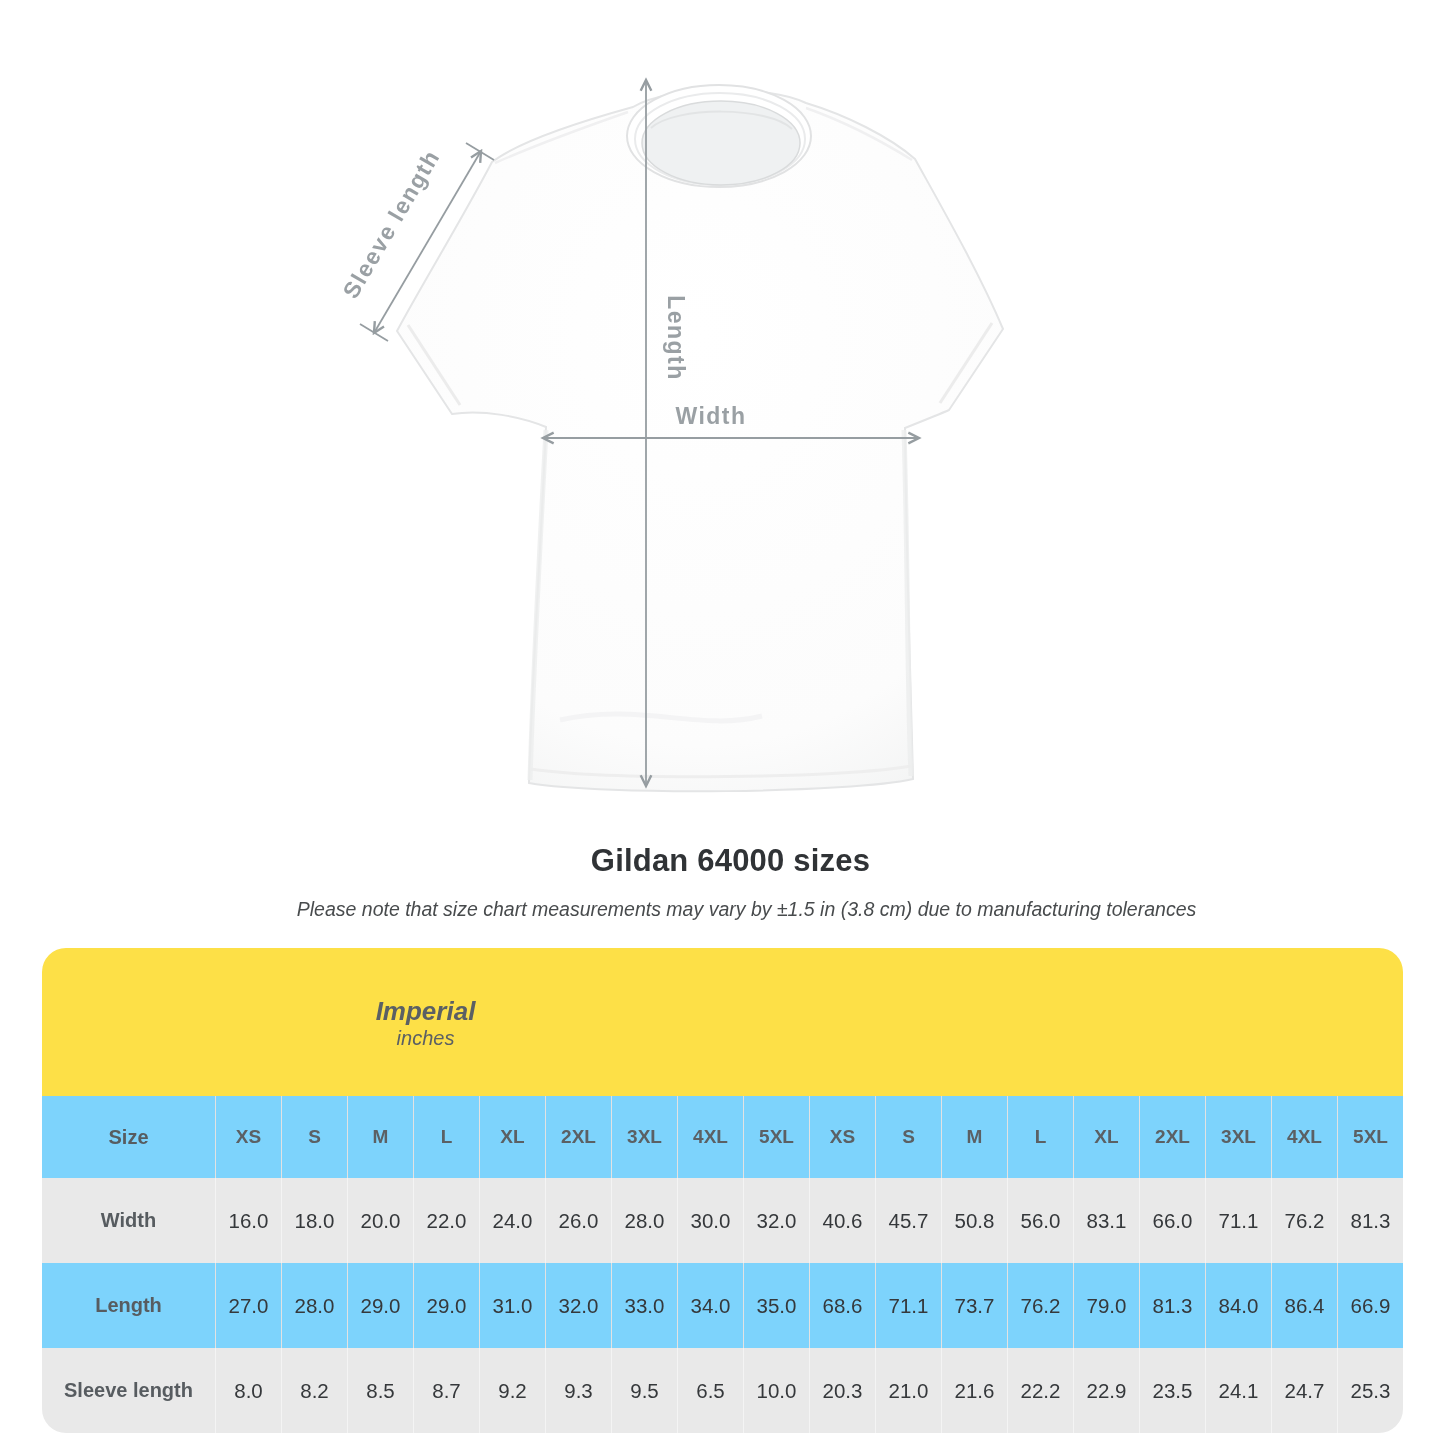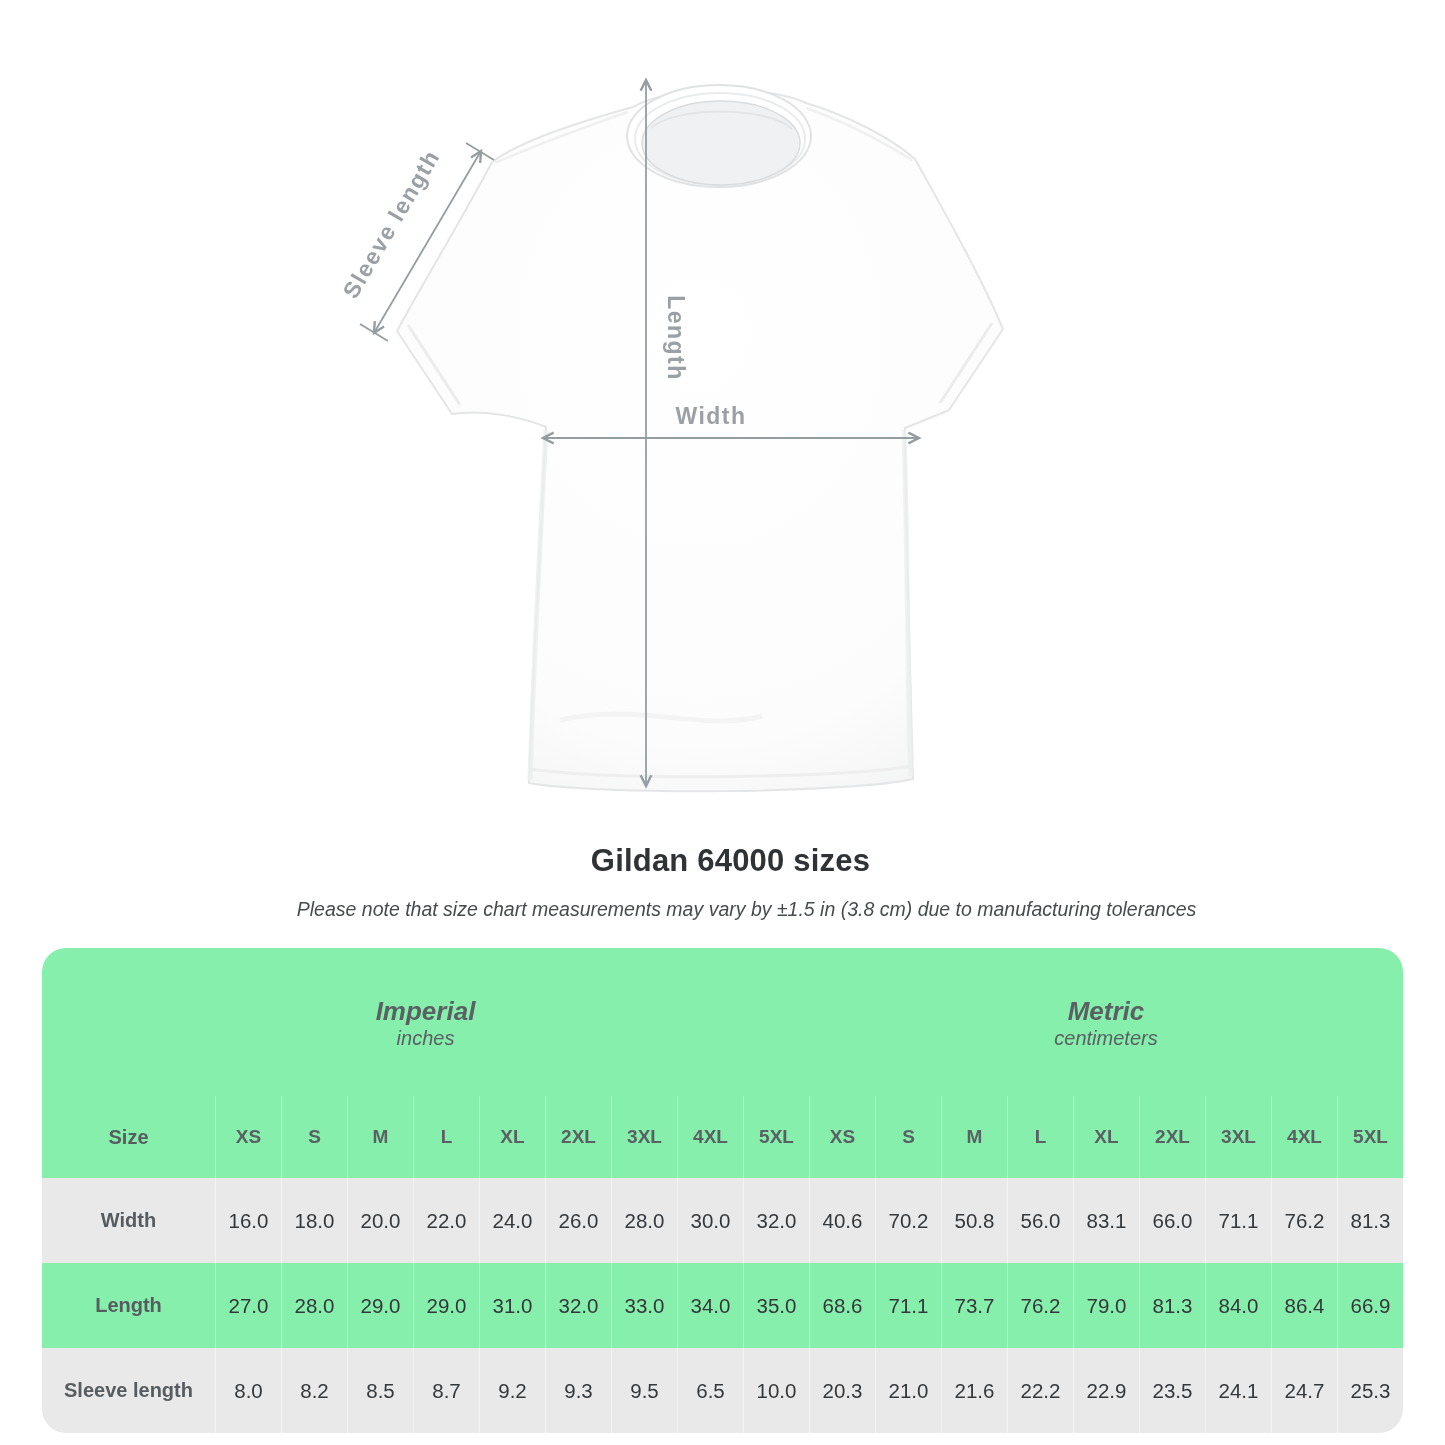--- a/index.html
+++ b/index.html
@@ -6,25 +6,25 @@
   .stage{position:relative;width:1445px;height:1445px;background:#ffffff;overflow:hidden;
          font-family:"Liberation Sans","DejaVu Sans",sans-serif;}
   .diagram{position:absolute;left:0;top:0;}
   .anno-text{font-family:"Liberation Sans","DejaVu Sans",sans-serif;
              font-weight:bold;font-size:23px;fill:#9aa0a4;letter-spacing:1.5px;}
   .page-title{position:absolute;top:843px;left:8px;width:100%;text-align:center;
               font-size:31px;font-weight:bold;color:#303336;letter-spacing:.2px;}
   .page-note{position:absolute;top:898px;left:16px;width:100%;text-align:center;
              font-size:19.5px;font-style:italic;color:#484b4d;padding-left:8px;}
   .size-table{position:absolute;left:42px;top:948px;width:1361px;border-radius:24px;overflow:hidden;}
-  .thead{display:grid;grid-template-columns:767px 594px;height:148px;background:#86efac;}
+  .thead{display:grid;grid-template-columns:767px 594px;height:148px;background:#fde047;}
   .group-head{display:flex;flex-direction:column;align-items:center;justify-content:center;padding-top:2px;}
   .g-label{font-size:26px;font-weight:bold;font-style:italic;color:#5b6064;}
   .g-unit{font-size:20px;font-style:italic;color:#5b6064;margin-top:0;}
-  .trow{display:grid;grid-template-columns:173px repeat(18,1fr);--sep:#e2e2e2;background:#86efac;}
+  .trow{display:grid;grid-template-columns:173px repeat(18,1fr);--sep:#e2e2e2;background:#7dd3fc;}
   .trow.sizes{height:82px;}
   .trow.body{height:85px;}
   .trow.r-gray{background:#e9e9e9;--sep:#f4f4f4;}
   .trow>div{display:flex;align-items:center;justify-content:center;}
   .trow .cell{border-left:1px solid var(--sep);}
   .lbl{font-weight:bold;font-size:20px;color:#575c60;}
   .szhead{font-weight:bold;font-size:19px;color:#5b6064;text-align:right;}
   .val{font-size:20.5px;color:#35383b;}
 </style>
 </head>
@@ -94,24 +94,20 @@
 
   <div class="page-title">Gildan 64000 sizes</div>
   <div class="page-note">Please note that size chart measurements may vary by ±1.5 in (3.8 cm) due to manufacturing tolerances</div>
 
   <div class="size-table">
     <div class="thead">
       <div class="group-head">
         <div class="g-label">Imperial</div>
         <div class="g-unit">inches</div>
       </div>
-      <div class="group-head">
-        <div class="g-label">Metric</div>
-        <div class="g-unit">centimeters</div>
-      </div>
     </div>
     <div class="trow sizes" id="row-sizes">
         <div class="lbl">Size</div>
         <div class="cell szhead">XS</div>
         <div class="cell szhead">S</div>
         <div class="cell szhead">M</div>
         <div class="cell szhead">L</div>
         <div class="cell szhead">XL</div>
         <div class="cell szhead">2XL</div>
         <div class="cell szhead">3XL</div>
@@ -132,21 +128,21 @@
         <div class="cell val">16.0</div>
         <div class="cell val">18.0</div>
         <div class="cell val">20.0</div>
         <div class="cell val">22.0</div>
         <div class="cell val">24.0</div>
         <div class="cell val">26.0</div>
         <div class="cell val">28.0</div>
         <div class="cell val">30.0</div>
         <div class="cell val">32.0</div>
         <div class="cell val">40.6</div>
-        <div class="cell val">70.2</div>
+        <div class="cell val">45.7</div>
         <div class="cell val">50.8</div>
         <div class="cell val">56.0</div>
         <div class="cell val">83.1</div>
         <div class="cell val">66.0</div>
         <div class="cell val">71.1</div>
         <div class="cell val">76.2</div>
         <div class="cell val">81.3</div>
       </div>
     <div class="trow body" id="row-1">
         <div class="lbl">Length</div>

